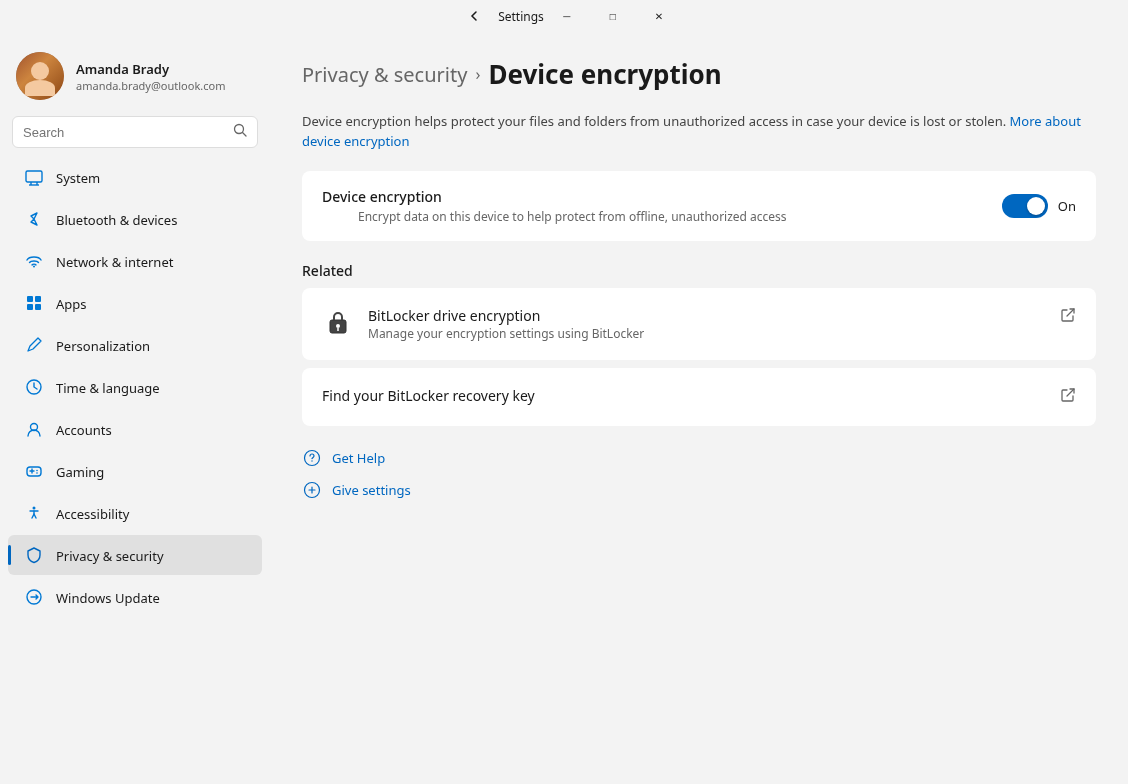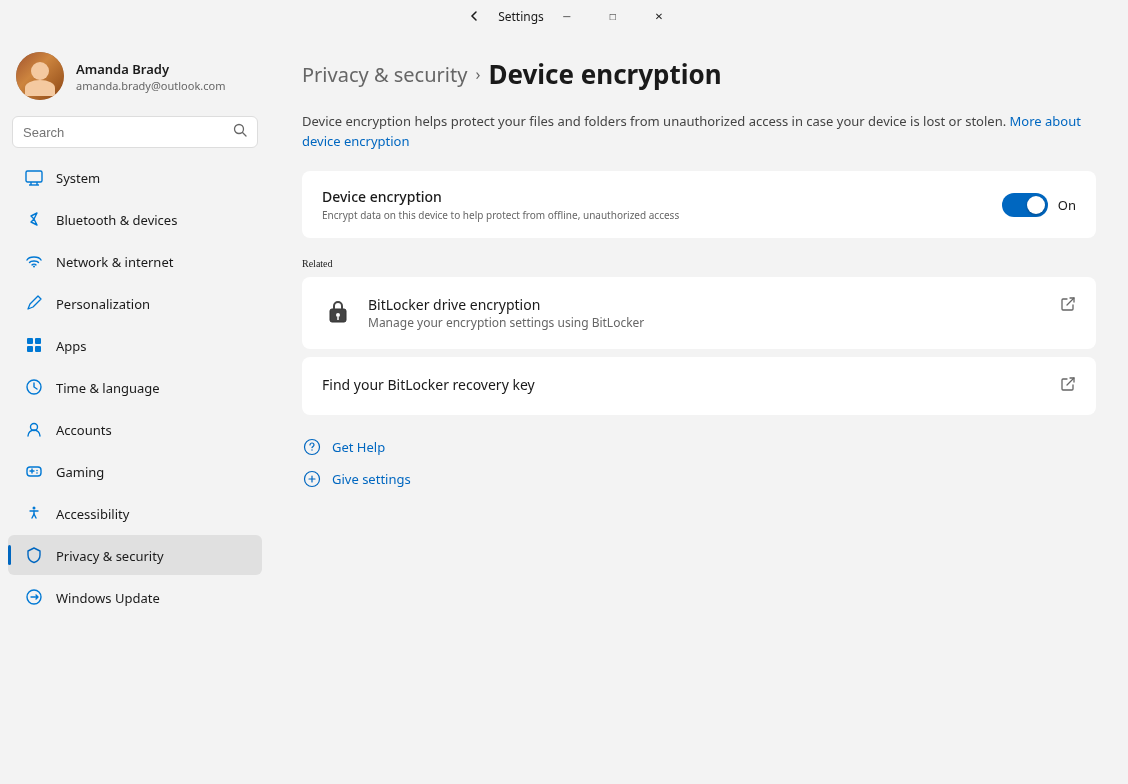--- a/index.html
+++ b/index.html
@@ -207,21 +207,21 @@
     }
     .card-item {
       display: flex;
       align-items: center;
       padding: 16px 20px;
       border-bottom: 1px solid #f0f0f0;
     }
     .card-item:last-child { border-bottom: none; }
     .card-item-info { flex: 1; }
     .card-item-title { font-size: 14px; font-weight: 500; color: #1a1a1a; margin-bottom: 2px; }
-    .card-item-desc { font-size: 10px; color: #666; }
+    .card-item-desc { font-size: 12px; color: #666; margin-left: 36px; }
     .toggle {
       width: 46px;
       height: 24px;
       border-radius: 12px;
       background: #0067c0;
       cursor: pointer;
       position: relative;
       display: flex;
       align-items: center;
       flex-shrink: 0;
@@ -238,21 +238,21 @@
     .toggle-label {
       margin-left: 10px;
       font-size: 13px;
       color: #1a1a1a;
     }
     .toggle-wrapper {
       display: flex;
       align-items: center;
     }
     .related-section { margin-top: 20px; margin-bottom: 12px; }
-    .related-label { font-size: 10px; font-weight: 500; color: #1a1a1a; margin-bottom: 8px; font-family: Liberation Serif, serif; }
+    .related-label { font-size: 14px; font-weight: 500; color: #1a1a1a; margin-bottom: 8px; }
     .link-card {
       background: white;
       border-radius: 8px;
       margin-bottom: 8px;
     }
     .link-card-item {
       display: flex;
       padding: 18px 20px;
       cursor: pointer;
       border-radius: 8px;
@@ -362,35 +362,35 @@
             <path d="M4.5 10.5C5.8 8.5 12.2 8.5 13.5 10.5" stroke="#0078d4" stroke-width="1.4" stroke-linecap="round"></path>
             <path d="M7 13C7.8 11.8 10.2 11.8 11 13" stroke="#0078d4" stroke-width="1.4" stroke-linecap="round"></path>
             <circle cx="9" cy="14.5" r="1" fill="#0078d4"></circle>
           </svg>
       </div>
       <span>Network &amp; internet</span>
     </div>
     <div class="nav-item">
       <div class="nav-icon">
         <svg viewBox="0 0 18 18" fill="none">
-            <path d="M3 15L5 10L13 2L16 5L8 13L3 15Z" stroke="#0078d4" stroke-width="1.3" stroke-linejoin="round"></path>
-          </svg>
-      </div>
-      <span>Personalization</span>
-    </div>
-    <div class="nav-item">
-      <div class="nav-icon">
-        <svg viewBox="0 0 18 18" fill="none">
             <rect x="2" y="2" width="6" height="6" rx="1" fill="#0078d4"></rect>
             <rect x="10" y="2" width="6" height="6" rx="1" fill="#0078d4"></rect>
             <rect x="2" y="10" width="6" height="6" rx="1" fill="#0078d4"></rect>
             <rect x="10" y="10" width="6" height="6" rx="1" fill="#0078d4"></rect>
           </svg>
       </div>
       <span>Apps</span>
+    </div>
+    <div class="nav-item">
+      <div class="nav-icon">
+        <svg viewBox="0 0 18 18" fill="none">
+            <path d="M3 15L5 10L13 2L16 5L8 13L3 15Z" stroke="#0078d4" stroke-width="1.3" stroke-linejoin="round"></path>
+          </svg>
+      </div>
+      <span>Personalization</span>
     </div>
     <div class="nav-item">
       <div class="nav-icon">
         <svg viewBox="0 0 18 18" fill="none">
             <circle cx="9" cy="9" r="7" stroke="#0078d4" stroke-width="1.4"></circle>
             <path d="M9 5V9L12 11" stroke="#0078d4" stroke-width="1.4" stroke-linecap="round"></path>
           </svg>
       </div>
       <span>Time &amp; language</span>
     </div>

